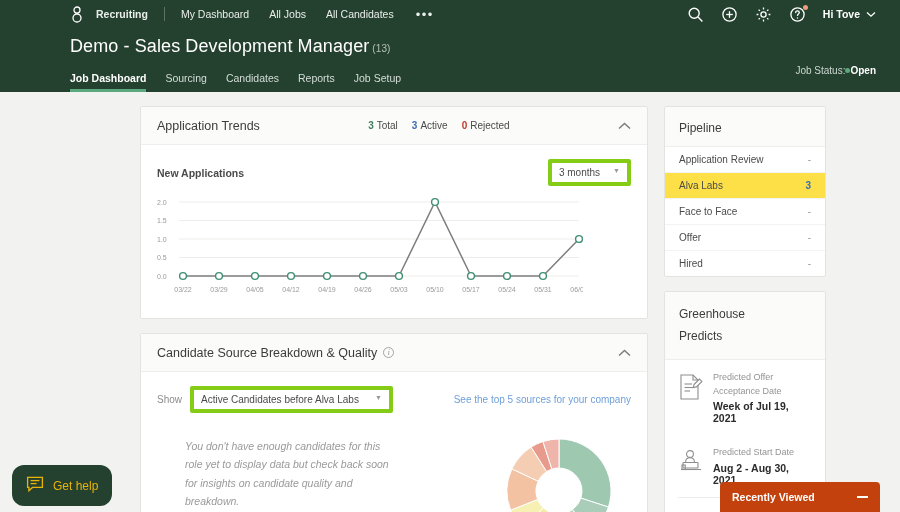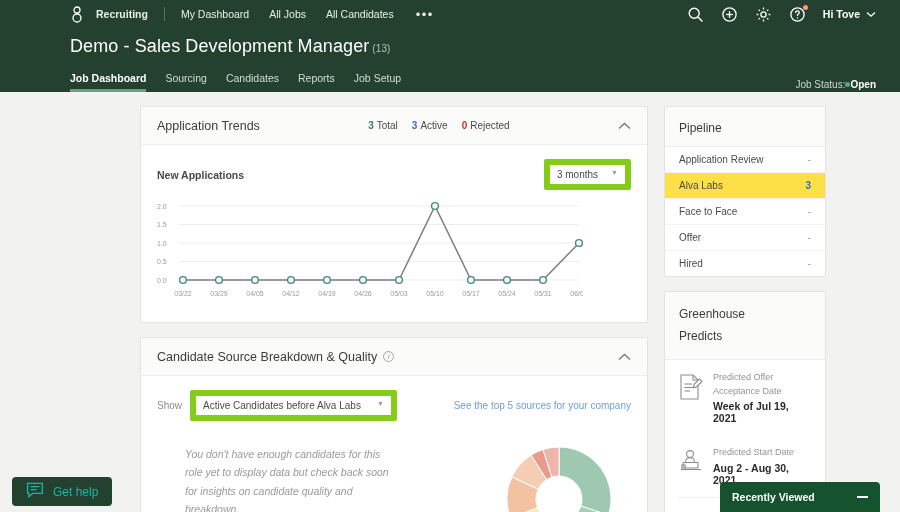--- a/index.html
+++ b/index.html
@@ -111,21 +111,21 @@
   }
   .tab.active {
     color: #ffffff;
     font-weight: bold;
     border-bottom-color: #5ba87e;
   }
   .job-status {
     margin-left: auto;
     font-size: 10px;
     color: #cdd8d1;
-    padding-bottom: 2px;
+    padding-bottom: 16px;
     display: flex;
     align-items: center;
   }
   .status-dot {
     width: 5px; height: 5px; border-radius: 50%;
     background: #5ba87e;
     display: inline-block;
   }
   .job-status b { color: #ffffff; font-weight: bold; }
 
@@ -170,21 +170,21 @@
   .stat.total b { color: #3f7d5f; }
   .stat.active b { color: #3a6fb0; }
   .stat.rejected b { color: #c0392b; }
 
   .card-body { padding: 14px 16px 10px 16px; }
   .row-between { display: flex; align-items: center; }
   .sub-label { font-size: 10.5px; color: #4a4a4a; font-weight: bold; }
 
   .select {
     margin-left: auto;
-    border: 6px solid #84cc16;
+    border: 4px solid #84cc16;
     border-radius: 2px;
     background: #fff;
     font-size: 10px;
     color: #4a4a4a;
     padding: 4px 7px;
     display: flex;
     align-items: flex-start;
     gap: 13px;
     cursor: pointer;
   }
@@ -262,34 +262,34 @@
   .pred-ico { width: 26px; flex: 0 0 26px; color: #8e8e8e; padding-top: 2px; }
   .pred-lbl { font-size: 9px; color: #949494; line-height: 1.5; }
   .pred-val { font-size: 10.5px; color: #2b2b2b; font-weight: bold; margin-top: 2px; }
   .sep { height: 1px; background: #ededeb; margin: 0 13px; }
 
   
   .get-help {
     position: fixed;
     left: 12px; bottom: 6px;
     background: #24402f;
-    color: #14b8a6;
-    border-radius: 4px;
-    padding: 4px 14px;
+    color: #eab308;
+    border-radius: 12px;
+    padding: 10px 14px;
     display: flex;
     align-items: center;
     gap: 9px;
     font-size: 12px;
     cursor: pointer;
   }
   .recently {
     position: fixed;
     right: 20px; bottom: 0;
     width: 160px;
-    background: #14532d;
+    background: #c2410c;
     color: #fff;
     border-radius: 4px 4px 0 0;
     padding: 9px 12px;
     display: flex;
     align-items: center;
     font-size: 10.5px;
     font-weight: bold;
     cursor: pointer;
   }
   .minimize { margin-left: auto; width: 11px; height: 2px; background: #fff; }

